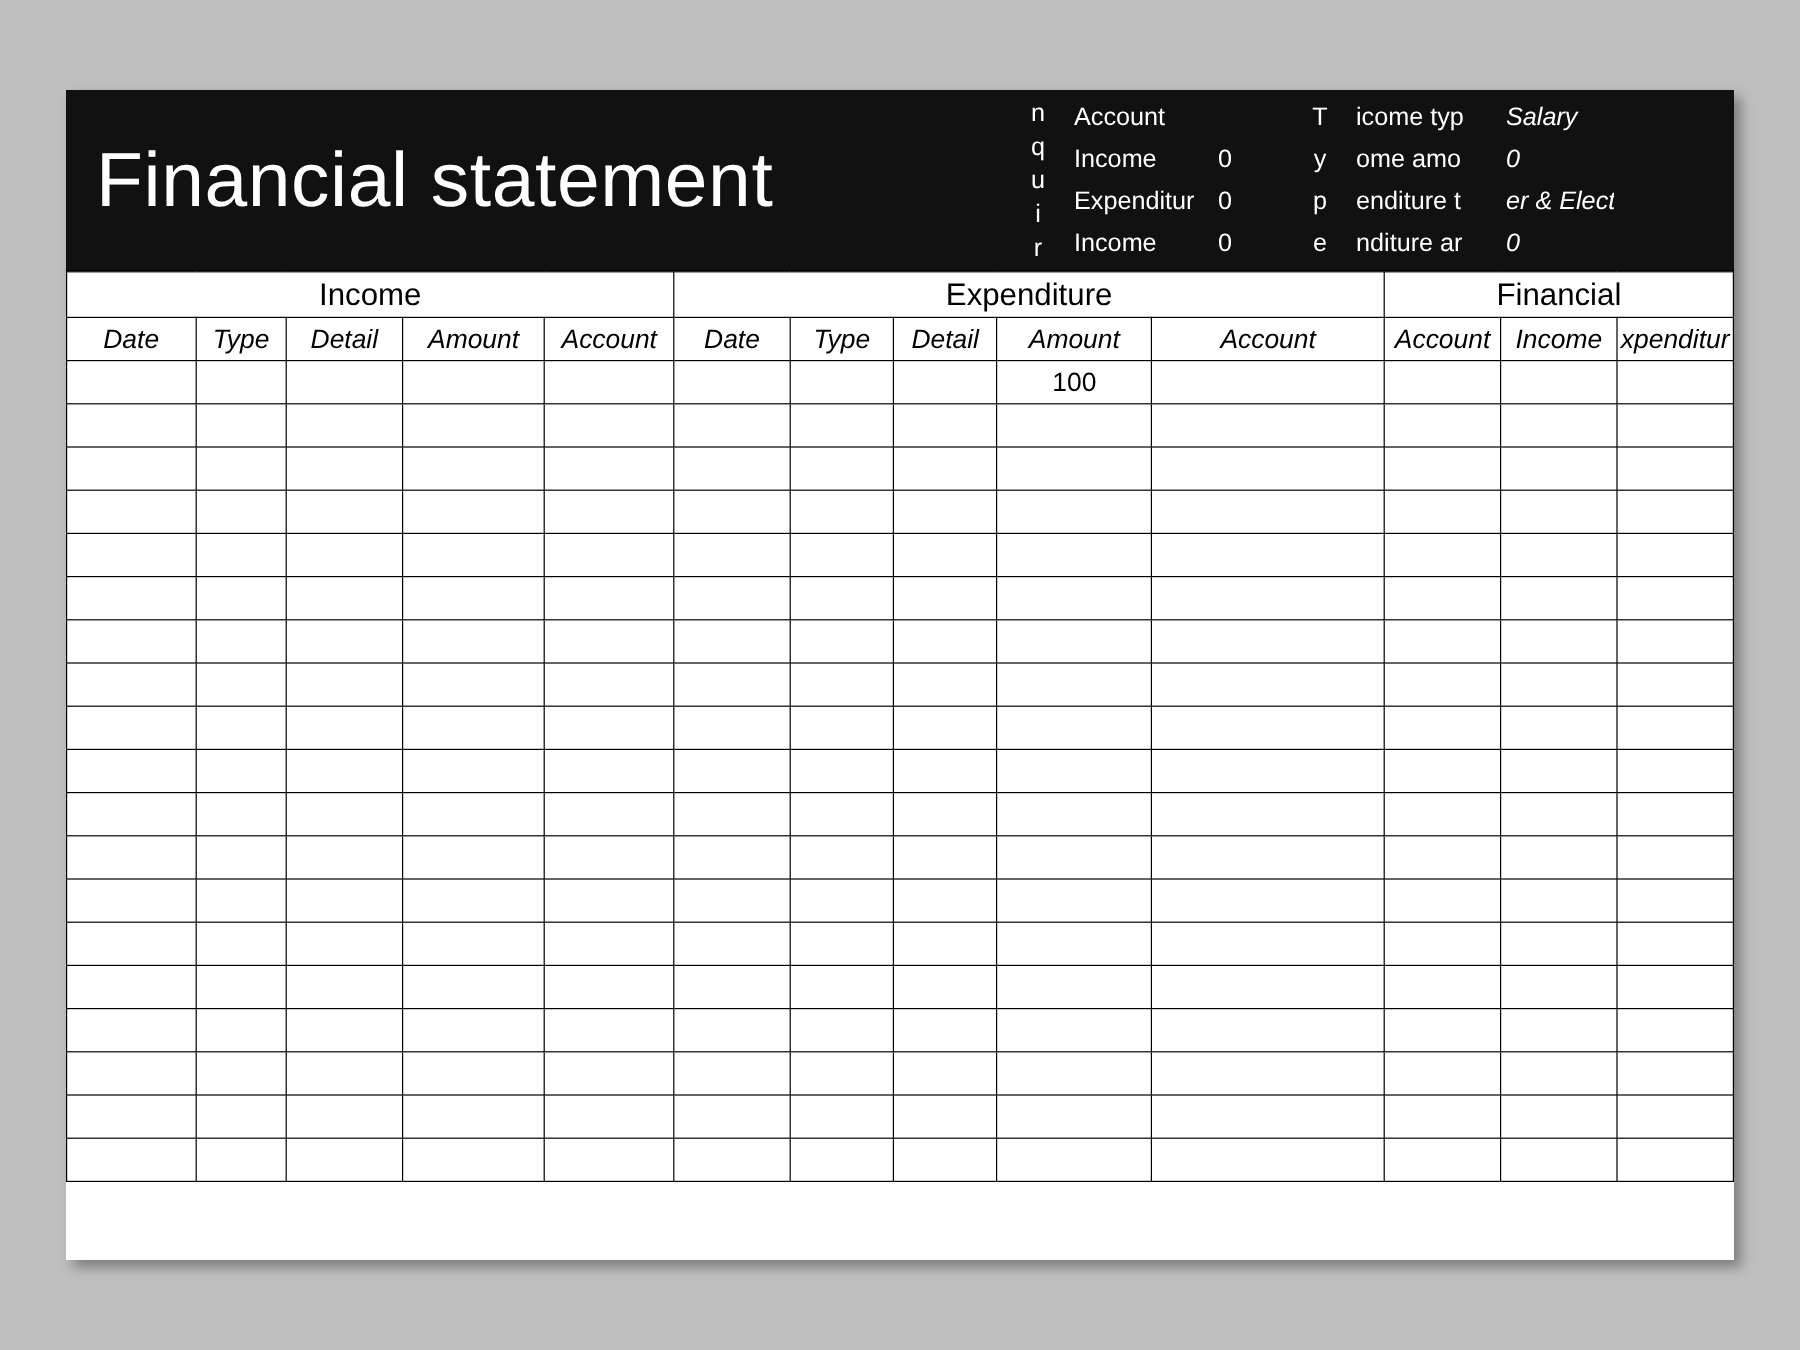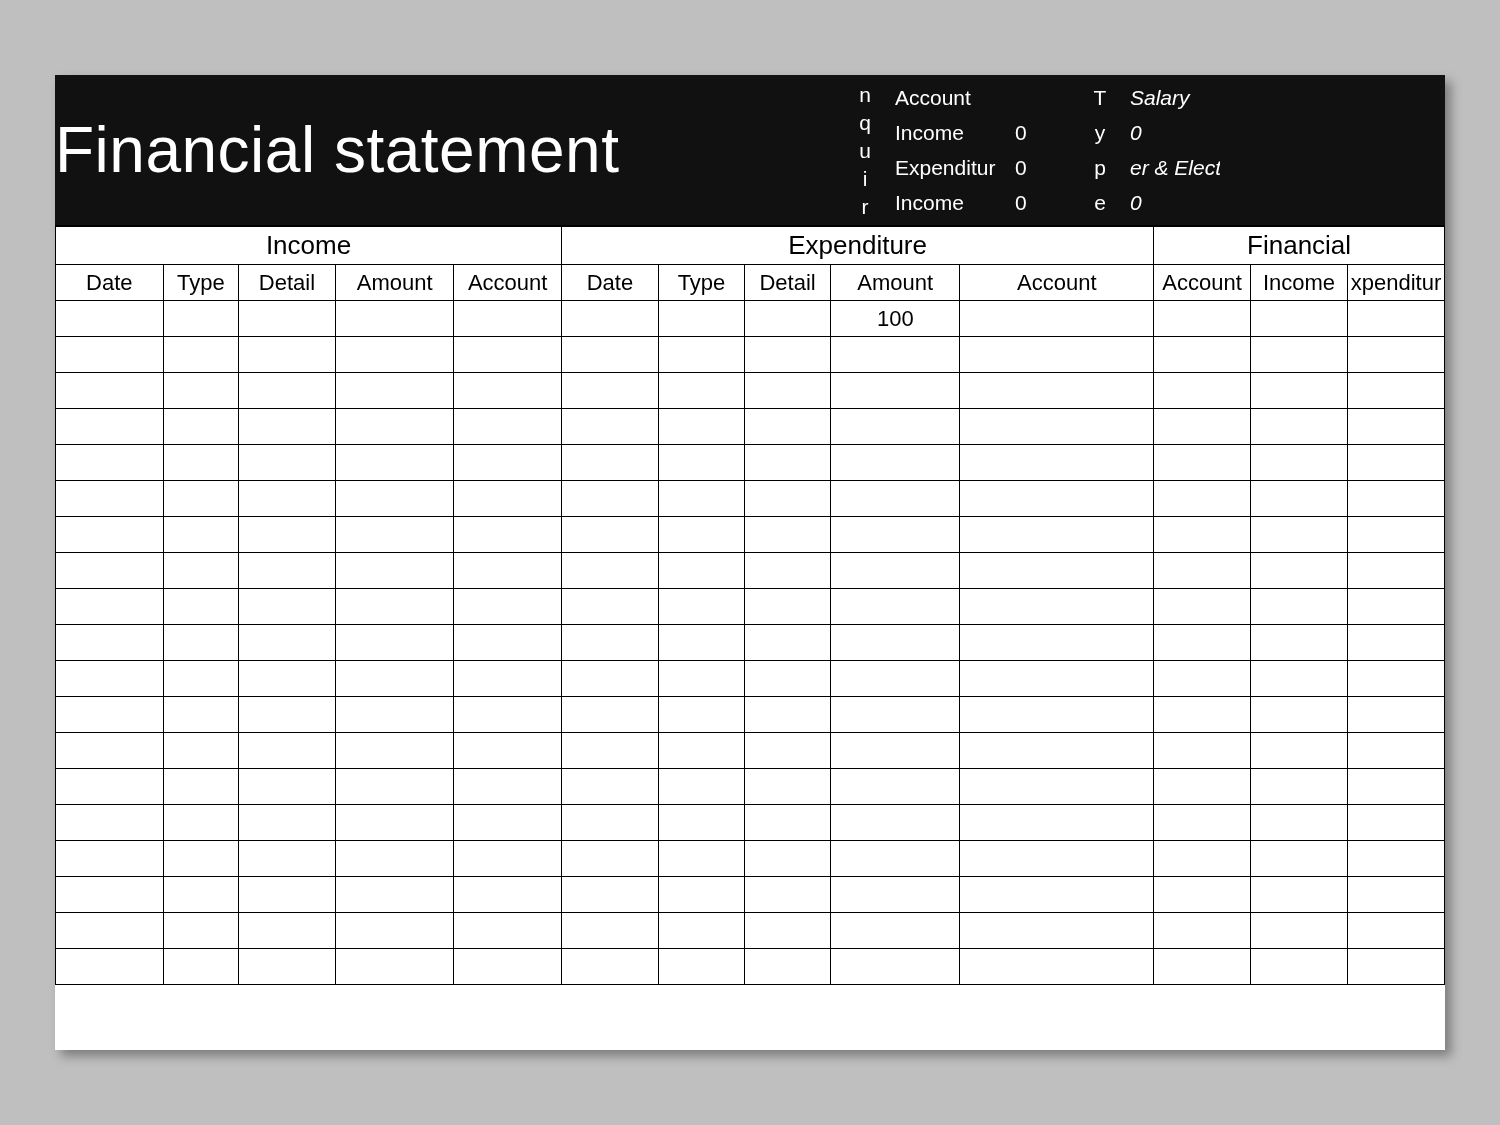--- a/index.html
+++ b/index.html
@@ -20,20 +20,21 @@
 .header {
   background: #111;
   color: #fff;
   height: 150px;
   display: flex;
   align-items: stretch;
 }
 .title {
   font-size: 64px;
   font-weight: normal;
+  padding-left: 25px;
   display: flex;
   align-items: center;
   width: 780px;
   letter-spacing: 0.5px;
 }
 .hcol {
   display: flex;
   flex-direction: column;
   justify-content: space-around;
   font-size: 21px;
@@ -57,21 +58,21 @@
 th, td {
   border: 1px solid #000;
   height: 36px;
   text-align: center;
   font-size: 22px;
   overflow: hidden;
   white-space: nowrap;
 }
 th { font-weight: normal; }
 .section-row th { font-size: 26px; height: 38px; }
-.subhead-row th { font-size: 22px; height: 36px; }
+.subhead-row th { font-size: 22px; height: 36px; font-style: italic; }
 </style>
 </head>
 <body>
 
 <div class="sheet">
   <div class="header">
     <div class="title">Financial statement</div>
 
     <div class="hcol h-vert">
       <span id="v1a">n</span>
@@ -94,20 +95,26 @@
       <div class="row">0</div>
     </div>
 
     <div class="hcol h-vert2">
       <span id="v2a">T</span>
         <span id="v2b">y</span>
         <span id="v2c">p</span>
         <span id="v2d">e</span>
     </div>
 
+    <div class="hcol h-labels2">
+      <div class="row">icome typ</div>
+      <div class="row">ome amo</div>
+      <div class="row">enditure t</div>
+      <div class="row">nditure ar</div>
+    </div>
     <div class="hcol h-vals2">
       <div class="row">Salary</div>
       <div class="row">0</div>
       <div class="row">er &amp; Elect</div>
       <div class="row">0</div>
     </div>
   </div>
 
   <div class="grid">
     <table>

